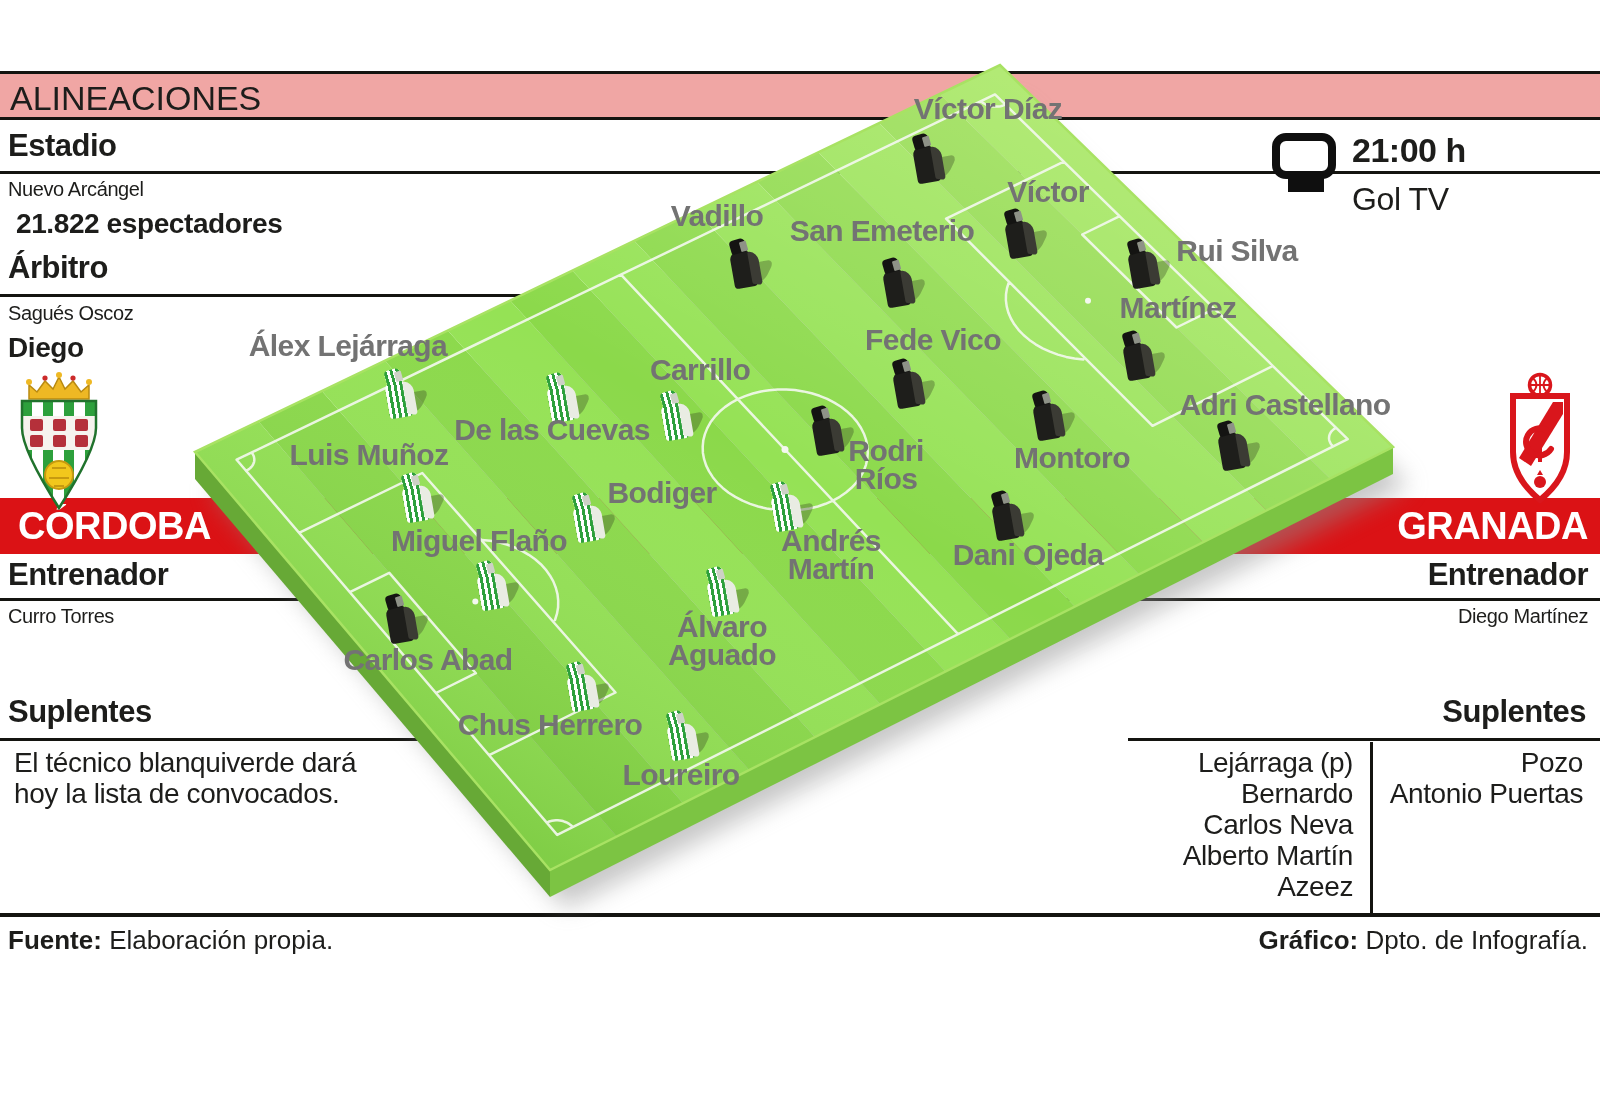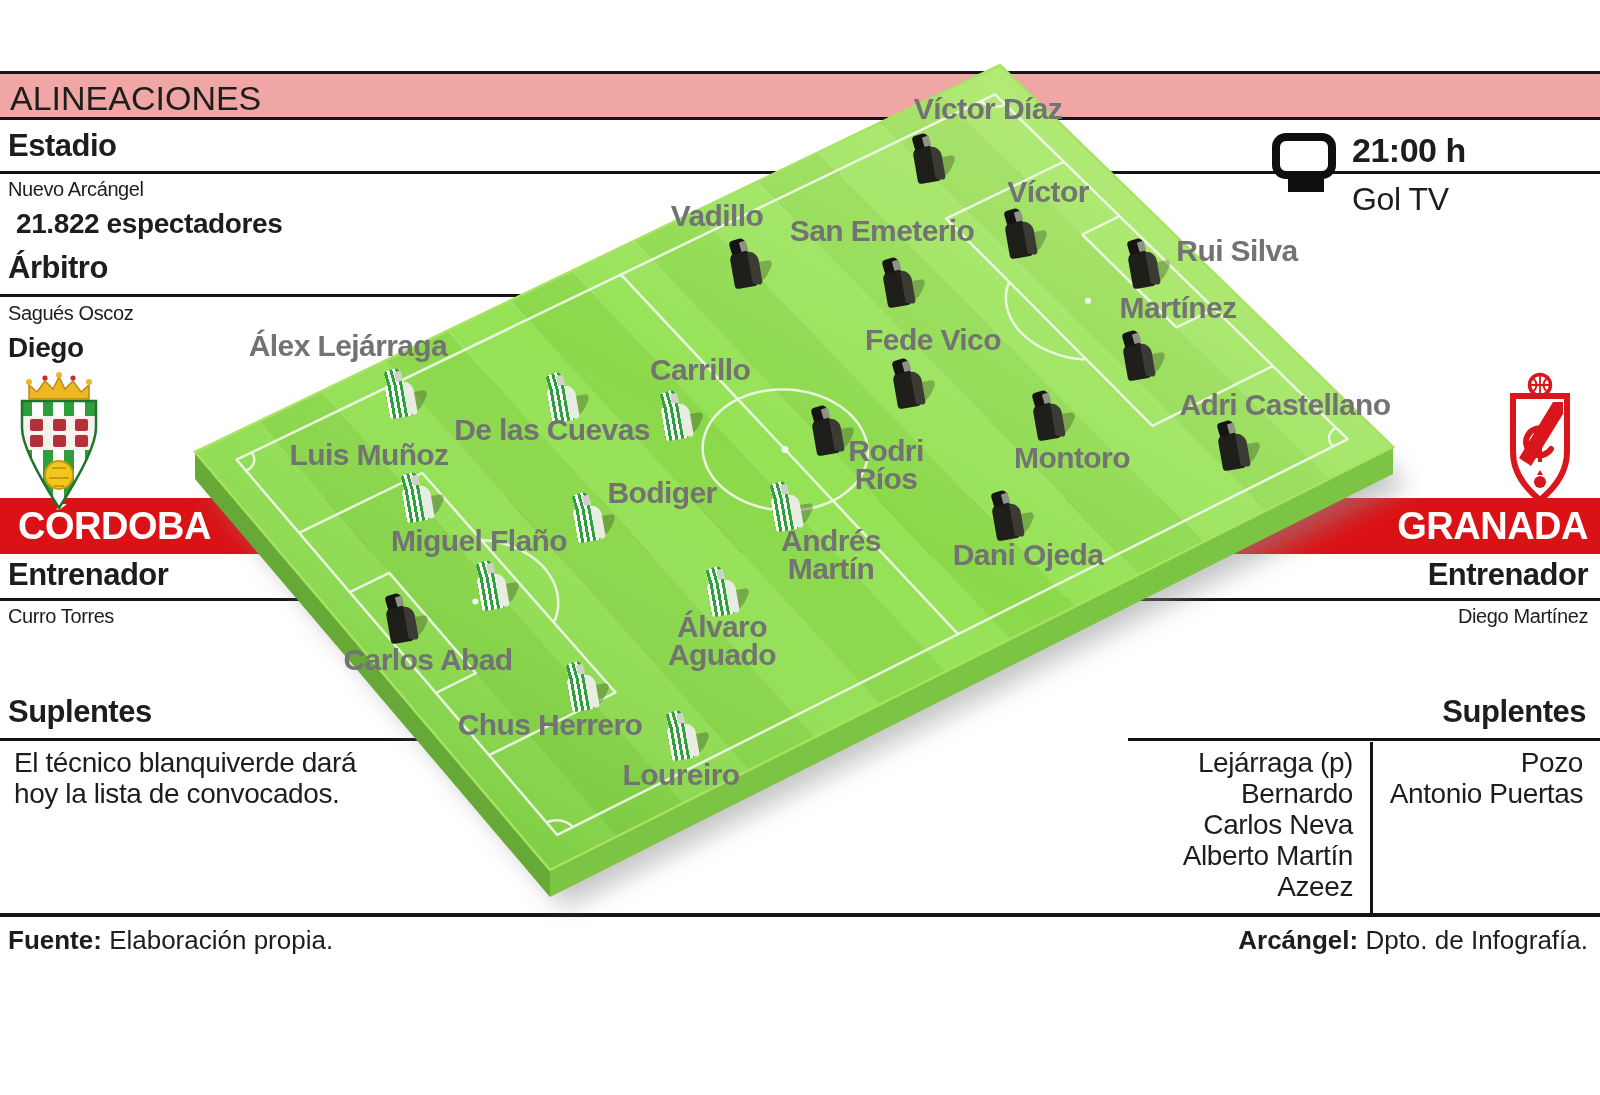--- a/index.html
+++ b/index.html
@@ -136,21 +136,21 @@
 <div class="abs right" style="right:17px;top:747px;z-index:2;">
   <div class="supl-line">Pozo</div>
   <div class="supl-line">Antonio Puertas</div>
 </div>
 
 <div class="abs" style="left:8px;top:925px;z-index:2;font-size:26px;">
   <span style="font-weight:bold;">Fuente:</span>
   <span>Elaboración propia.</span>
 </div>
 <div class="abs right" style="right:12px;top:925px;z-index:2;font-size:26px;">
-  <span style="font-weight:bold;">Arcángel:</span>
+  <span style="font-weight:bold;">Gráfico:</span>
   <span>Dpto. de Infografía.</span>
 </div>
 
 <svg id="pitch-svg" width="1600" height="1095" viewBox="0 0 1600 1095">
     <defs>
       <filter id="pblur" x="-25%" y="-25%" width="150%" height="150%">
         <feGaussianBlur stdDeviation="12"></feGaussianBlur>
       </filter>
       <linearGradient id="pgrad" gradientUnits="userSpaceOnUse" x1="1000" y1="65" x2="560" y2="860">
         <stop offset="0" stop-color="#ffffc8" stop-opacity="0.28"></stop>

